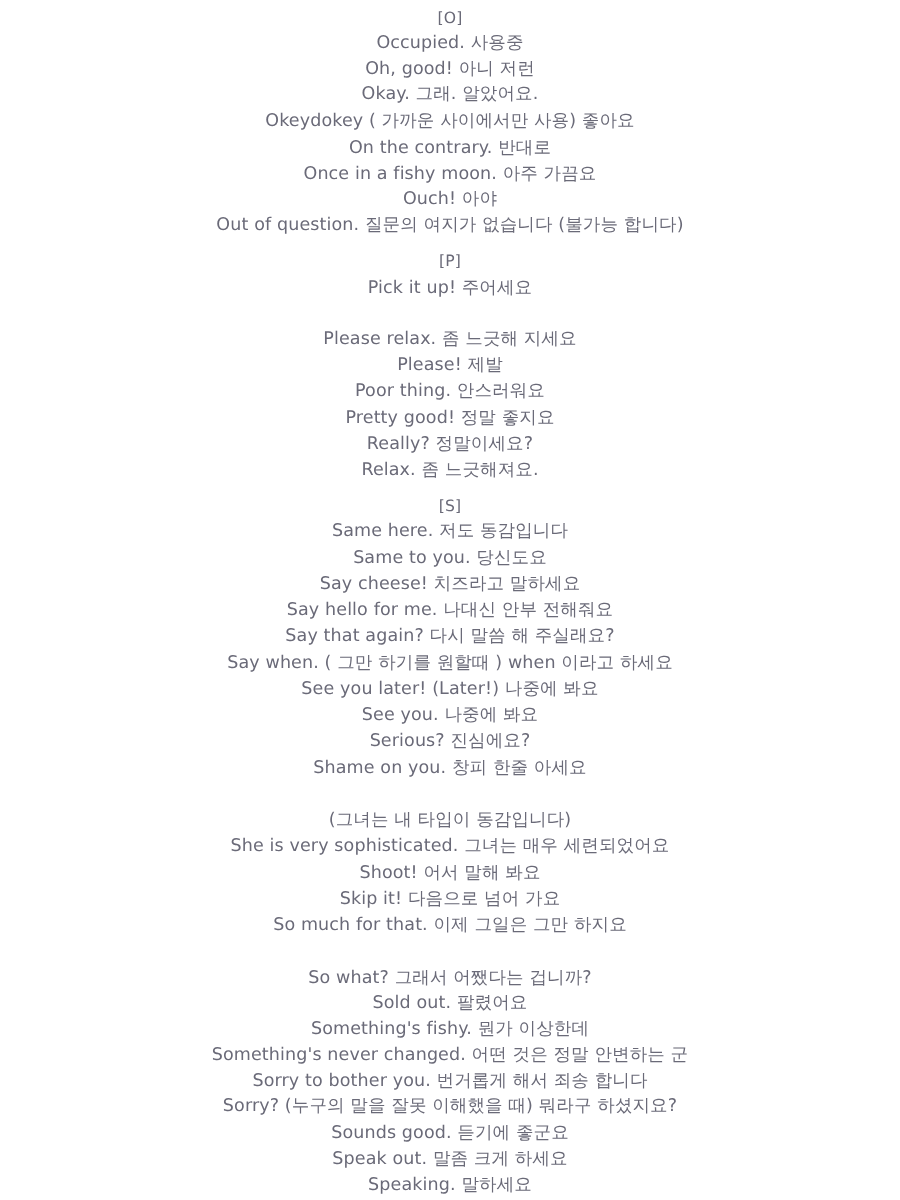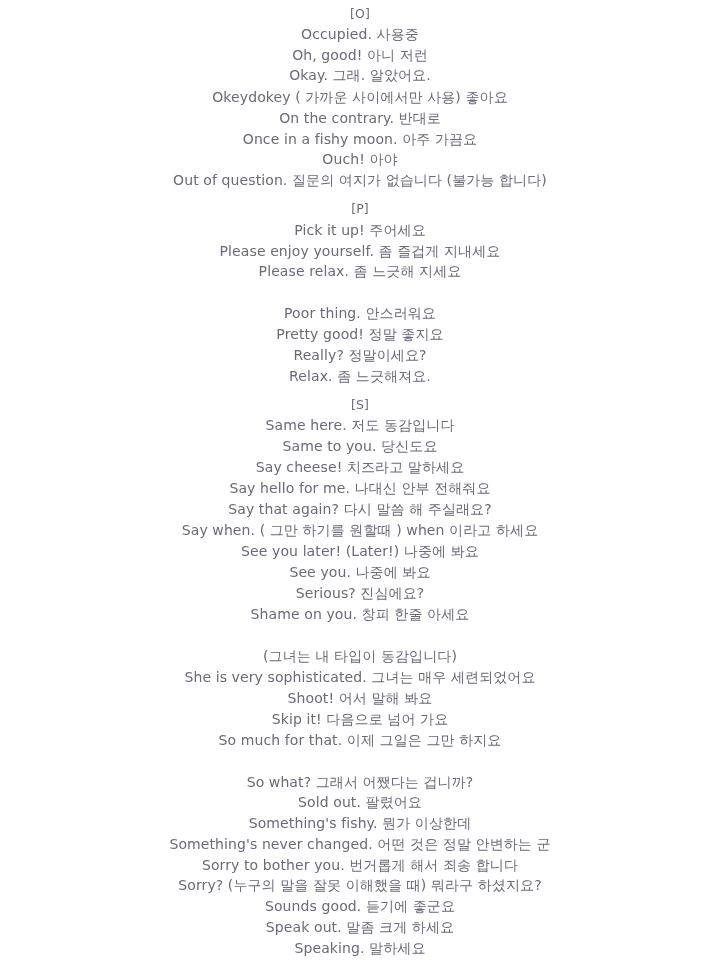--- a/index.html
+++ b/index.html
@@ -19,22 +19,22 @@
   <div class="line" style="top:45px">Oh, good! 아니 저런</div>
   <div class="line" style="top:65px">Okay. 그래. 알았어요.</div>
   <div class="line" style="top:87px">Okeydokey ( 가까운 사이에서만 사용) 좋아요</div>
   <div class="line" style="top:108px">On the contrary. 반대로</div>
   <div class="line" style="top:129px">Once in a fishy moon. 아주 가끔요</div>
   <div class="line" style="top:149px">Ouch! 아야</div>
   <div class="line" style="top:170px">Out of question. 질문의 여지가 없습니다 (불가능 합니다)</div>
 
   <div class="line hdr" style="top:199px">[P]</div>
   <div class="line" style="top:220px">Pick it up! 주어세요</div>
-  <div class="line" style="top:241px">Please enjoy yourself. 좀 즐겁게 지내세요</div>
   <div class="line" style="top:261px">Please relax. 좀 느긋해 지세요</div>
+  <div class="line" style="top:282px">Please! 제발</div>
   <div class="line" style="top:303px">Poor thing. 안스러워요</div>
   <div class="line" style="top:324px">Pretty good! 정말 좋지요</div>
   <div class="line" style="top:345px">Really? 정말이세요?</div>
   <div class="line" style="top:366px">Relax. 좀 느긋해져요.</div>
 
   <div class="line hdr" style="top:395px">[S]</div>
   <div class="line" style="top:415px">Same here. 저도 동감입니다</div>
   <div class="line" style="top:436px">Same to you. 당신도요</div>
   <div class="line" style="top:457px">Say cheese! 치즈라고 말하세요</div>
   <div class="line" style="top:478px">Say hello for me. 나대신 안부 전해줘요</div>

